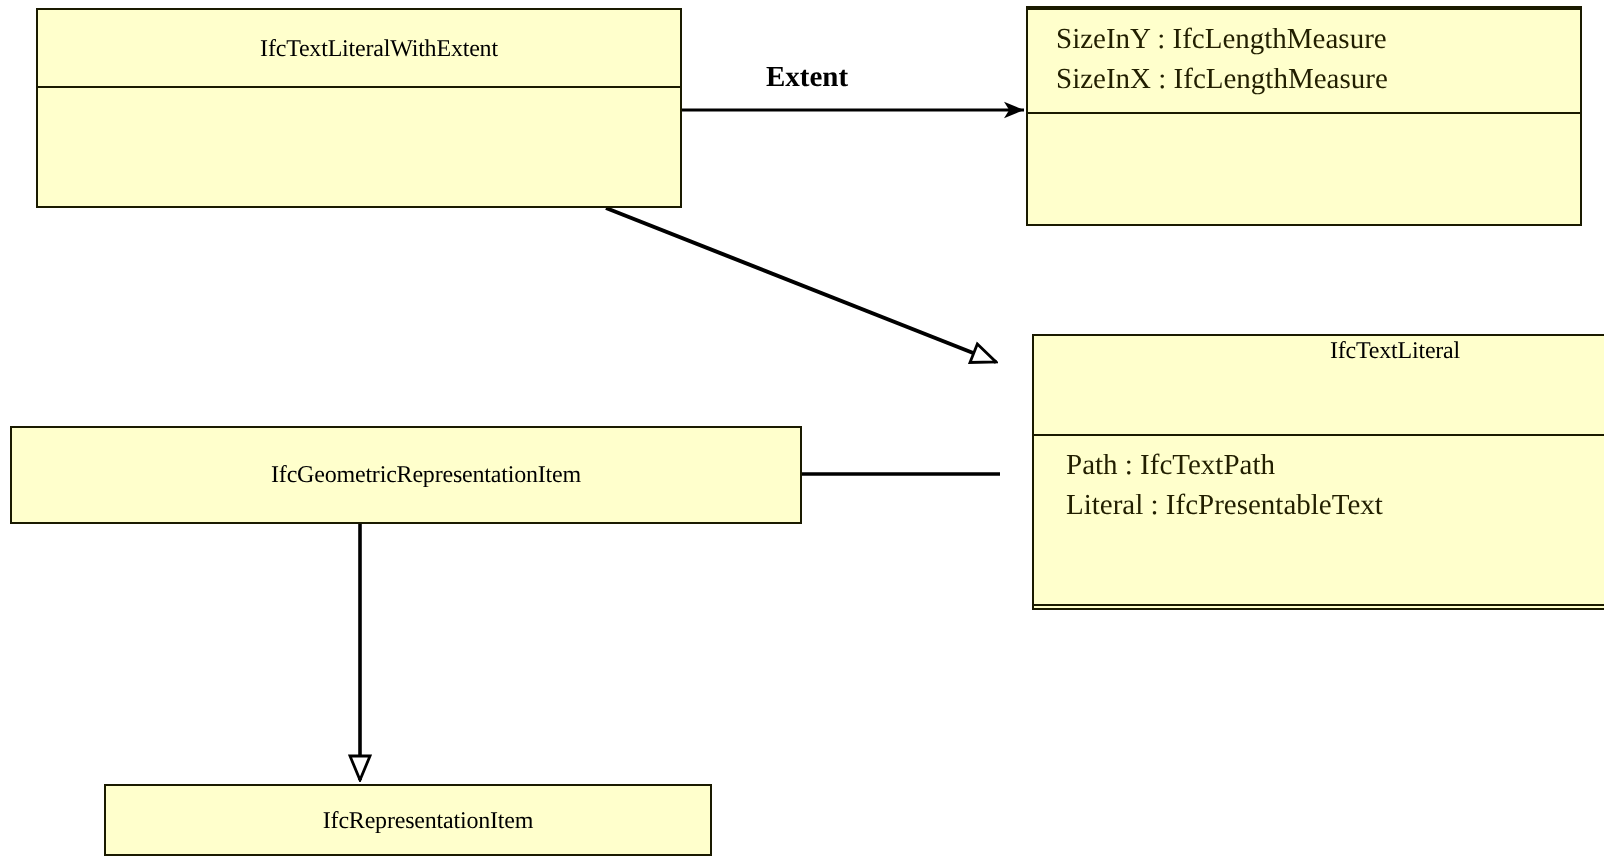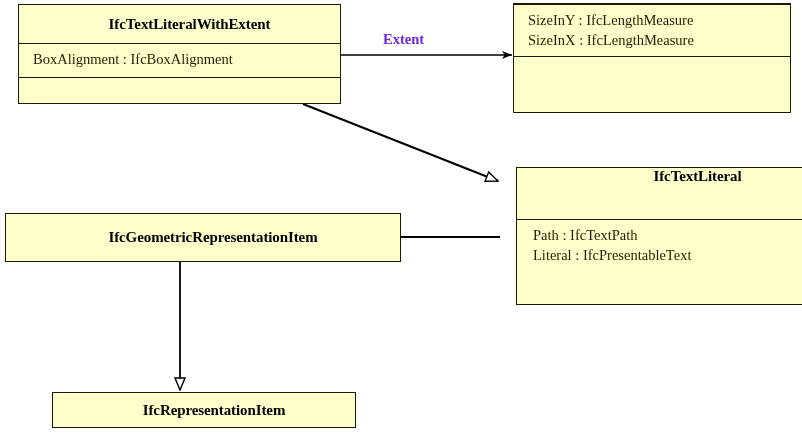--- a/index.html
+++ b/index.html
@@ -31,22 +31,22 @@
     box-sizing: border-box;
     background: #ffffcc;
     border: 1.4px solid #1a1a00;
     display: flex;
     flex-direction: column;
     z-index: 5;
   }
   .cls-title {
     box-sizing: border-box;
     text-align: center;
-    font-weight: bold;
-    font-size: 15px;
+    font-weight: normal;
+    font-size: 12px;
     color: #000000;
     letter-spacing: -0.1px;
     display: flex;
     align-items: center;
     justify-content: center;
     margin-left: 20px;
   }
   .cls-sep {
     border-top: 1.4px solid #1a1a00;
   }
@@ -62,21 +62,21 @@
   }
   .cls-ops {
     box-sizing: border-box;
     flex: 1 1 auto;
     min-height: 14px;
   }
   .edge-label {
     position: absolute;
     font-size: 14.5px;
     font-weight: bold;
-    color: #6d28d9;
+    color: #000000;
     white-space: nowrap;
     z-index: 6;
   }
 </style>
 </head>
 <body>
 
 <div id="diagram">
 
   <svg id="edge-layer" viewBox="0 0 802 434" width="802" height="434">
@@ -103,23 +103,20 @@
 
     <g>
       <line x1="180" y1="262" x2="180" y2="390" stroke="#000000" stroke-width="1.8" marker-end="url(#hollow-triangle-right)"></line>
     </g>
   </svg>
 
   <div class="edge-label" style="left:383px; top:31px;">Extent</div>
 
   <div class="uml-class" style="left:18px; top:4px; width:323px; height:100px;">
     <div class="cls-title" style="height:38px;">IfcTextLiteralWithExtent</div>
-    <div class="cls-attrs cls-sep" style="height:34px;">
-      <div class="attr-row">BoxAlignment : IfcBoxAlignment</div>
-    </div>
     <div class="cls-ops cls-sep"></div>
   </div>
 
   <div class="uml-class" style="left:513px; top:3px; width:278px; height:110px;">
     <div class="cls-attrs cls-sep" style="height:52px;">
       <div class="attr-row">SizeInY : IfcLengthMeasure</div>
       <div class="attr-row">SizeInX : IfcLengthMeasure</div>
     </div>
     <div class="cls-ops cls-sep"></div>
   </div>

